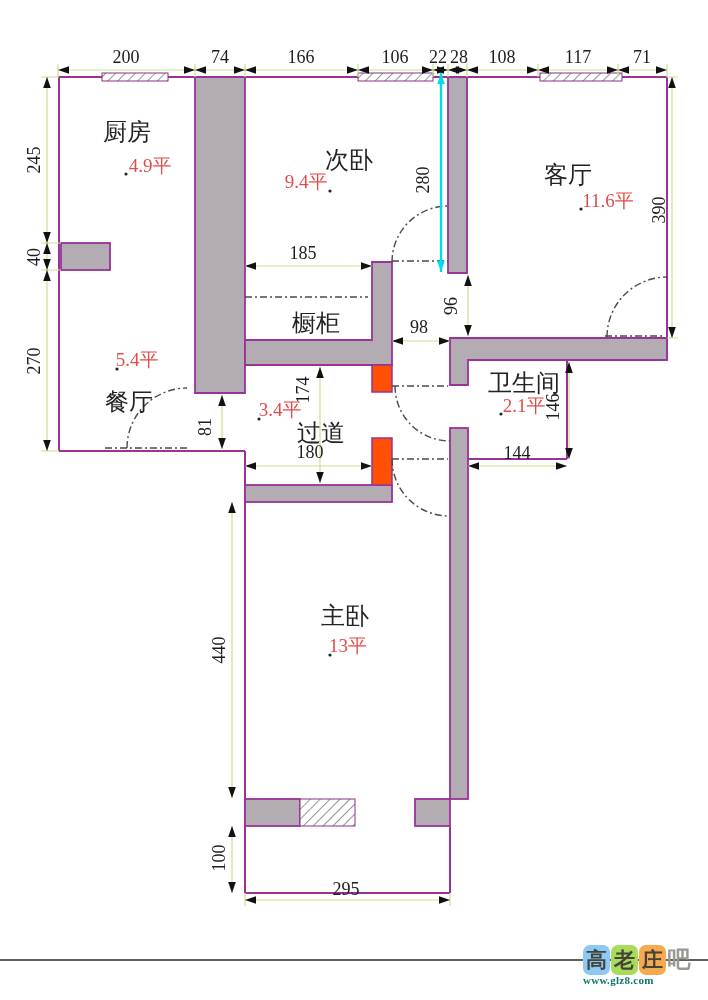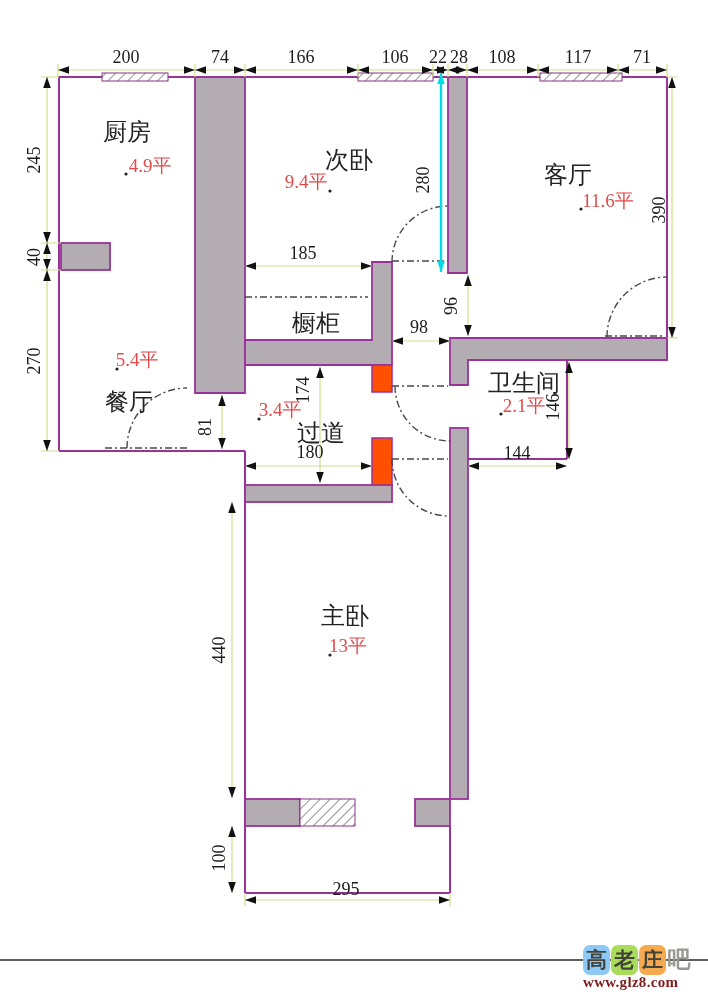--- a/index.html
+++ b/index.html
@@ -6,21 +6,21 @@
   .canvas{
     position:relative;width:708px;height:1000px;background:#fff;
     font-family:"Liberation Serif","DejaVu Serif",serif;overflow:hidden;
   }
   svg text{font-family:"Liberation Serif","DejaVu Serif",serif;}
   .watermark{position:absolute;left:583px;top:943px;width:126px;}
   .tiles{display:flex;align-items:flex-end;height:32px;}
   .tile{width:27px;height:30px;border-radius:7px;margin-right:1px;
         font-size:21px;line-height:30px;text-align:center;color:#42433a;font-weight:bold;}
   .tile.plain{background:none;color:#9a9992;font-size:23px;width:24px;}
-  .wm-url{color:#7f1d1d;font-weight:bold;font-size:15px;letter-spacing:.3px;
+  .wm-url{color:#0f766e;font-weight:bold;font-size:11px;letter-spacing:.3px;
           margin-top:-1px;text-shadow:0 0 2px #fff;}
 </style>
 </head>
 <body>
 
 <div class="canvas">
 
 <svg id="plan" width="708" height="1000" viewBox="0 0 708 1000" xmlns="http://www.w3.org/2000/svg">
   <defs>
     <pattern id="hatch" width="7" height="7" patternUnits="userSpaceOnUse" patternTransform="rotate(45)">

